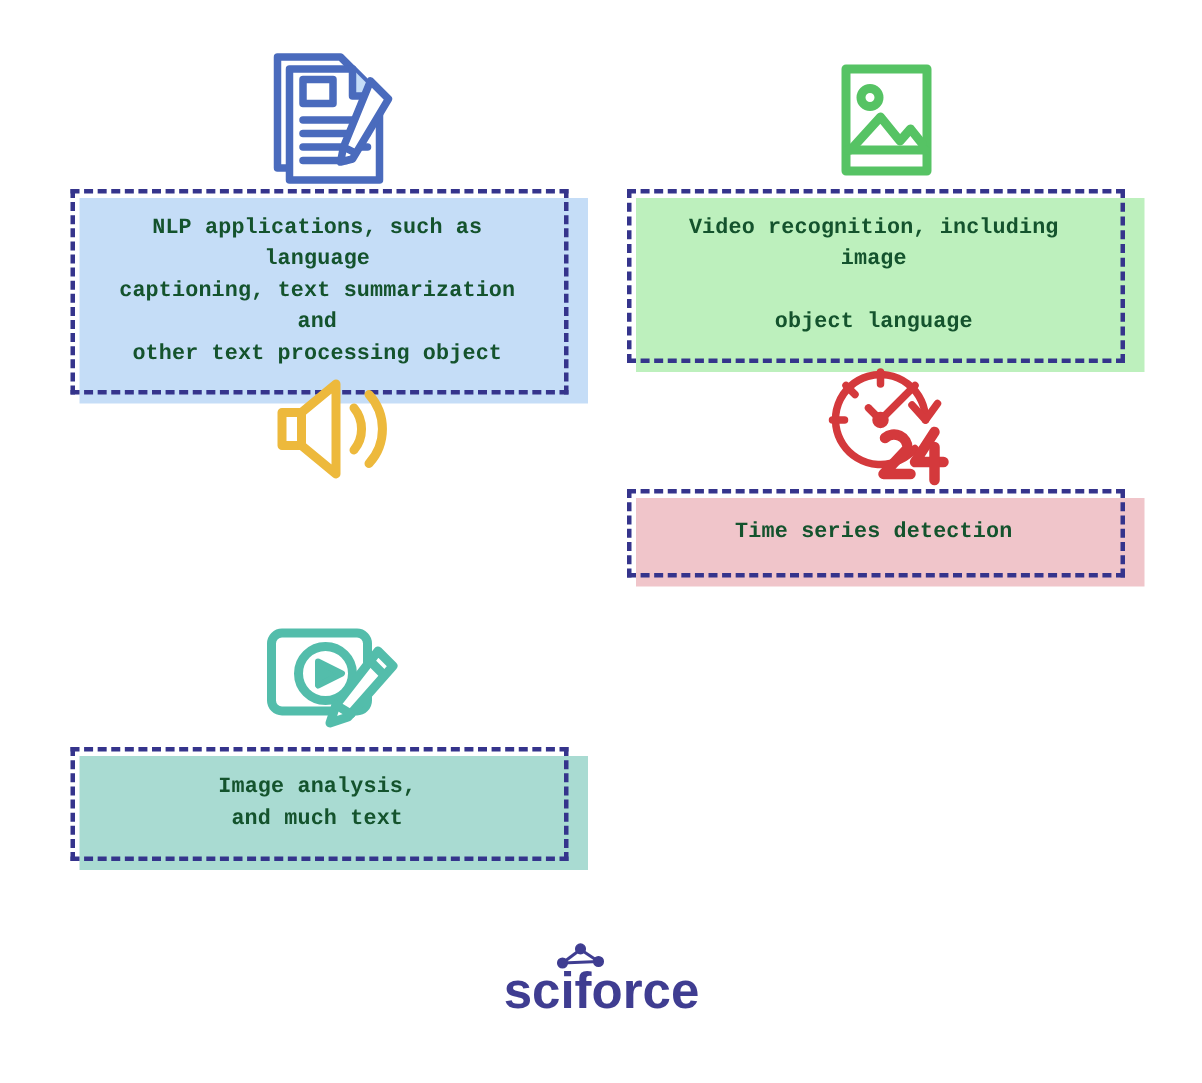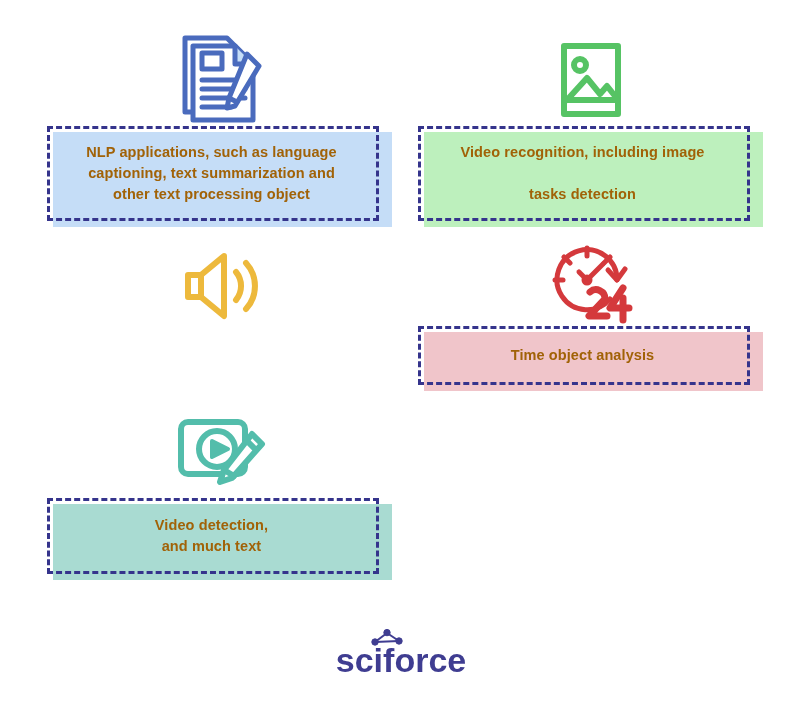--- a/index.html
+++ b/index.html
@@ -77,28 +77,29 @@
     top: 0;
     width: 332px;
     height: 100%;
     box-sizing: border-box;
     border: 3px dashed #35348c;
   }
   .banner-text {
     position: relative;
     z-index: 3;
     text-align: center;
-    color: #a16207;
+    color: #14532d;
     font-size: 14.5px;
     line-height: 21px;
     font-weight: 600;
     padding: 14px 40px 14px 24px;
     box-sizing: border-box;
     width: 345px;
     letter-spacing: 0.1px;
+    font-family: Liberation Mono, monospace;
   }
   .banner.three-line .banner-text { padding-top: 16px; padding-bottom: 16px; }
   .banner.one-line  .banner-text { padding-top: 19px; padding-bottom: 19px; }
   .banner.two-line  .banner-text { padding-top: 17px; padding-bottom: 17px; }
 
   
   .logo {
     position: absolute;
     left: 0;
     top: 628px;
@@ -159,21 +160,21 @@
             </g>
           </svg>
         </span>
       </div>
       <div class="banner three-line">
         <div class="banner-fill" style="background:#bdf0bd"></div>
         <div class="banner-outline"></div>
         <div class="banner-text">
           <span>Video recognition, including image</span><br>
           <br>
-          <span>tasks detection</span>
+          <span>object language</span>
         </div>
       </div>
     </div>
 
     <div class="card col-left row-2">
       <div class="icon-wrap small">
         <span>
           <svg width="86" height="76" viewBox="0 0 86 76">
             <g fill="none" stroke="#edb93c" stroke-width="6" stroke-linejoin="round" stroke-linecap="round">
               <path d="M47 8 L24 27 H11 V49 H24 L47 68 Z" fill="#ffffff"></path>
@@ -204,21 +205,21 @@
               <path d="M78 50 L65 70 H84" stroke-width="7"></path>
               <path d="M78 60 V82" stroke-width="7"></path>
             </g>
           </svg>
         </span>
       </div>
       <div class="banner one-line">
         <div class="banner-fill" style="background:#f0c5ca"></div>
         <div class="banner-outline"></div>
         <div class="banner-text">
-          <span>Time object analysis</span>
+          <span>Time series detection</span>
         </div>
       </div>
     </div>
 
     <div class="card col-left row-3">
       <div class="icon-wrap small">
         <span>
           <svg width="100" height="84" viewBox="0 0 100 84">
             <g fill="none" stroke="#53bdab" stroke-width="6" stroke-linejoin="round" stroke-linecap="round">
               <rect x="11" y="10" width="64" height="52" rx="7" fill="#ffffff"></rect>
@@ -228,21 +229,21 @@
               <path d="M54 58 L64 64"></path>
               <path d="M76 28 L86 38"></path>
             </g>
           </svg>
         </span>
       </div>
       <div class="banner two-line">
         <div class="banner-fill" style="background:#a9dbd2"></div>
         <div class="banner-outline"></div>
         <div class="banner-text">
-          <span>Video detection,</span><br>
+          <span>Image analysis,</span><br>
           <span>and much text</span>
         </div>
       </div>
     </div>
 
   </div>
 
   <div class="logo">
     <span>
       <svg width="140" height="52" viewBox="0 0 140 52">

